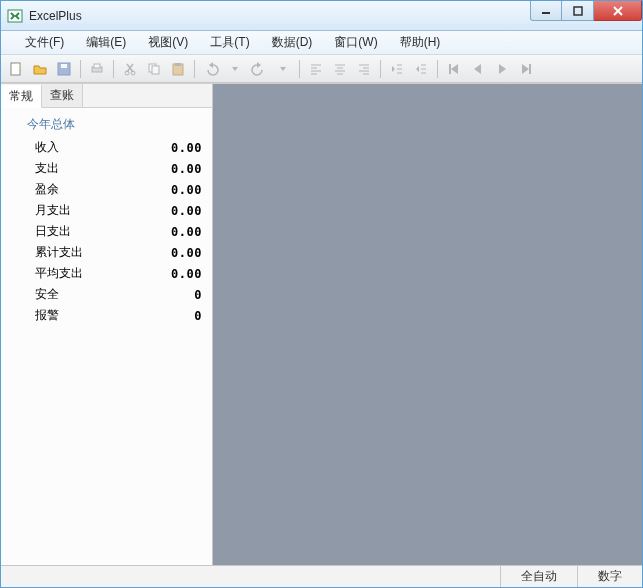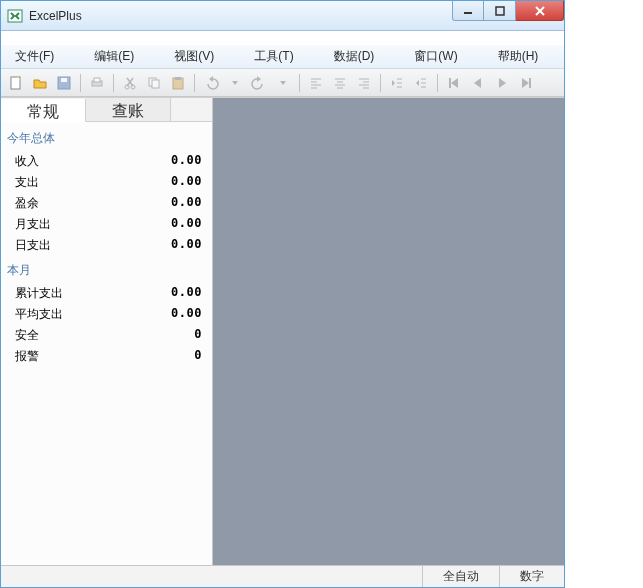--- a/index.html
+++ b/index.html
@@ -1,44 +1,44 @@
 <!DOCTYPE html>
 <html><head>
 <meta charset="utf-8">
 <style>
   * { box-sizing: border-box; margin: 0; padding: 0; }
   html, body { width: 643px; height: 588px; font-family: "Microsoft YaHei", "SimSun", sans-serif; font-size: 12px; overflow: hidden; }
-  .window { width: 565px; height: 588px; border: 1px solid #5aa1d8; background: #fff; display: flex; flex-direction: column; }
+  .window { width: 643px; height: 588px; border: 1px solid #5aa1d8; background: #fff; display: flex; flex-direction: column; }
   .titlebar { height: 30px; background: linear-gradient(#f2f8fe, #d7e8f9); display: flex; align-items: center; padding: 0 0 0 6px; border-bottom: 1px solid #9fbfdc; position: relative; }
   .titlebar .app-icon { width: 16px; height: 16px; margin-right: 6px; }
   .titlebar .title { color: #2a2a2a; }
   .winbtns { position: absolute; right: 0; top: 0; display: flex; }
   .winbtn { width: 32px; height: 20px; border: 1px solid #7fa7c9; border-top: none; background: linear-gradient(#eaf3fb,#cfe3f4); display: flex; align-items: center; justify-content: center; font-size: 11px; color: #333; }
   .winbtn + .winbtn { border-left: none; }
   .winbtn:first-child { border-bottom-left-radius: 3px; }
   .winbtn.close { width: 48px; background: linear-gradient(#e7807c, #d1433b); color: #fff; border-color: #a83832; border-bottom-right-radius: 3px; }
   .winbtn svg { display:block; }
 
-  .menubar { height: 24px; background: linear-gradient(#f6fafe,#e9f1f9); display: flex; align-items: center; padding: 0 8px; gap: 28px; border-bottom: 1px solid #cdd9e5; color: #2b2b2b; margin-top: 14px; }
+  .menubar { height: 24px; background: linear-gradient(#f6fafe,#e9f1f9); display: flex; align-items: center; padding: 0 18px; gap: 10px; border-bottom: 1px solid #cdd9e5; color: #2b2b2b; }
   .menu-item { padding: 2px 6px; cursor: default; }
 
   .toolbar { height: 28px; background: linear-gradient(#f6f7f8,#e6e8ea); border-bottom: 1px solid #c8c8c8; display: flex; align-items: center; padding: 0 4px; gap: 2px; }
   .tb-btn { width: 22px; height: 22px; display: flex; align-items: center; justify-content: center; border-radius: 2px; }
   .tb-sep { width: 1px; height: 18px; background: #c2c2c2; margin: 0 3px; }
   .dim { opacity: .55; }
 
   .client { flex: 1; display: flex; border-top: 1px solid #d0d0d0; min-height: 0; }
   .sidebar { width: 212px; background: #fcfcfc; border-right: 1px solid #c8c8c8; display: flex; flex-direction: column; }
   .tabs { display: flex; height: 24px; background: #f3f3f3; border-bottom: 1px solid #d0d0d0; }
-  .tab { padding: 3px 26px; font-size: 16px; border-right: 1px solid #d0d0d0; background: #ececec; color: #333; font-family: Liberation Mono, monospace; }
+  .tab { padding: 3px 8px; font-size: 12px; border-right: 1px solid #d0d0d0; background: #ececec; color: #333; font-family: Liberation Mono, monospace; }
   .tab.active { background: #fff; border-bottom: 1px solid #fff; position: relative; top: 1px; }
-  .panel { flex: 1; padding: 8px 10px 8px 6px; overflow: auto; }
+  .panel { flex: 1; padding: 8px 10px 8px 26px; overflow: auto; }
   .group-header { color: #4a78a8; margin-top: 6px; margin-bottom: 4px; }
   .group-header:first-child { margin-top: 0; }
-  .row { display: flex; justify-content: space-between; padding: 2px 0 2px 8px; font-family: "SimSun", monospace; }
+  .row { display: flex; justify-content: space-between; padding: 2px 0 2px 8px; font-family: "SimSun", monospace; align-items: center; }
   .row .label { color: #000; }
   .row .value { color: #000; font-family: "SimSun", monospace; letter-spacing: .5px; font-weight: bold; }
 
   .workspace { flex: 1; background: #8f99a8; }
 
   .statusbar { height: 22px; background: #f3f3f3; border-top: 1px solid #c8c8c8; display: flex; }
   .status-cell { border-left: 1px solid #c8c8c8; padding: 2px 20px; color: #333; display:flex; align-items:center; }
   .status-spacer { flex: 1; }
 
   
@@ -243,21 +243,20 @@
             <span class="value">0.00</span>
           </div>
           <div class="row">
             <span class="label">月支出</span>
             <span class="value">0.00</span>
           </div>
           <div class="row">
             <span class="label">日支出</span>
             <span class="value">0.00</span>
           </div>
-          <div class="group-header">本月</div>
           <div class="row">
             <span class="label">累计支出</span>
             <span class="value">0.00</span>
           </div>
           <div class="row">
             <span class="label">平均支出</span>
             <span class="value">0.00</span>
           </div>
           <div class="row">
             <span class="label">安全</span>

